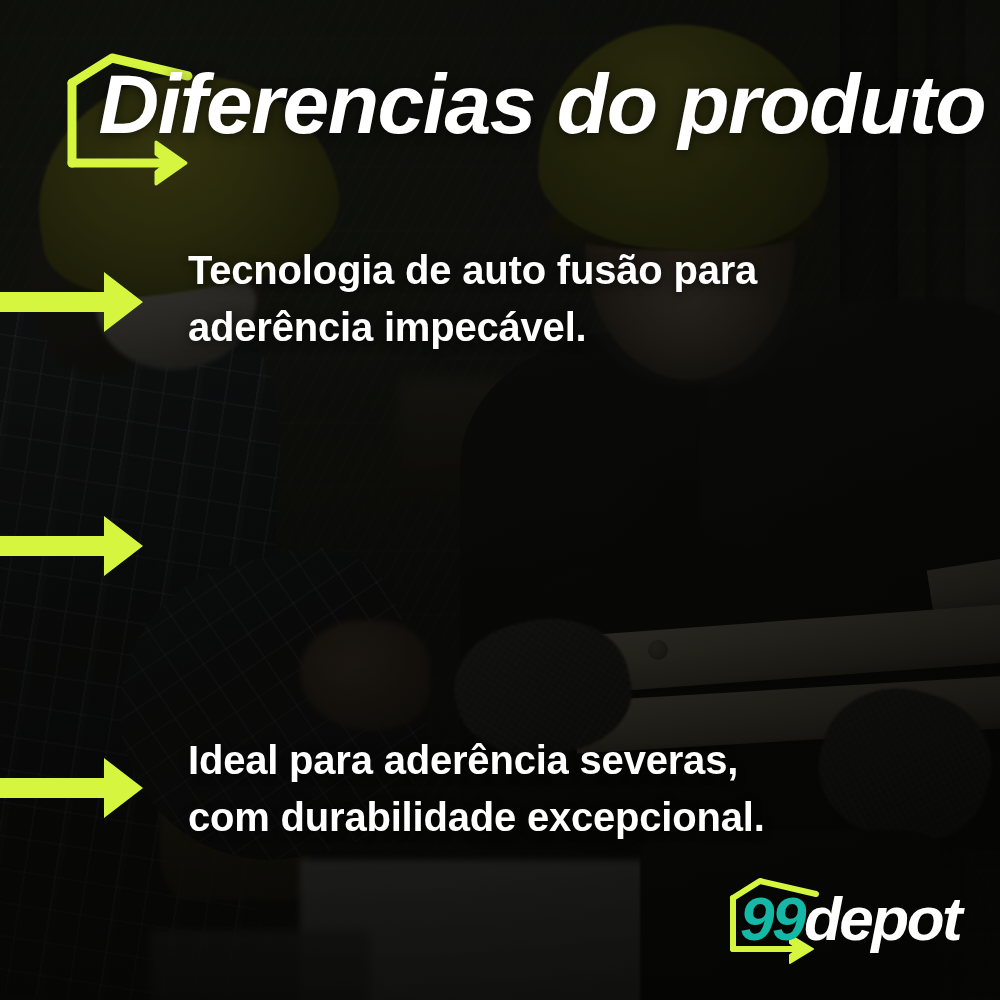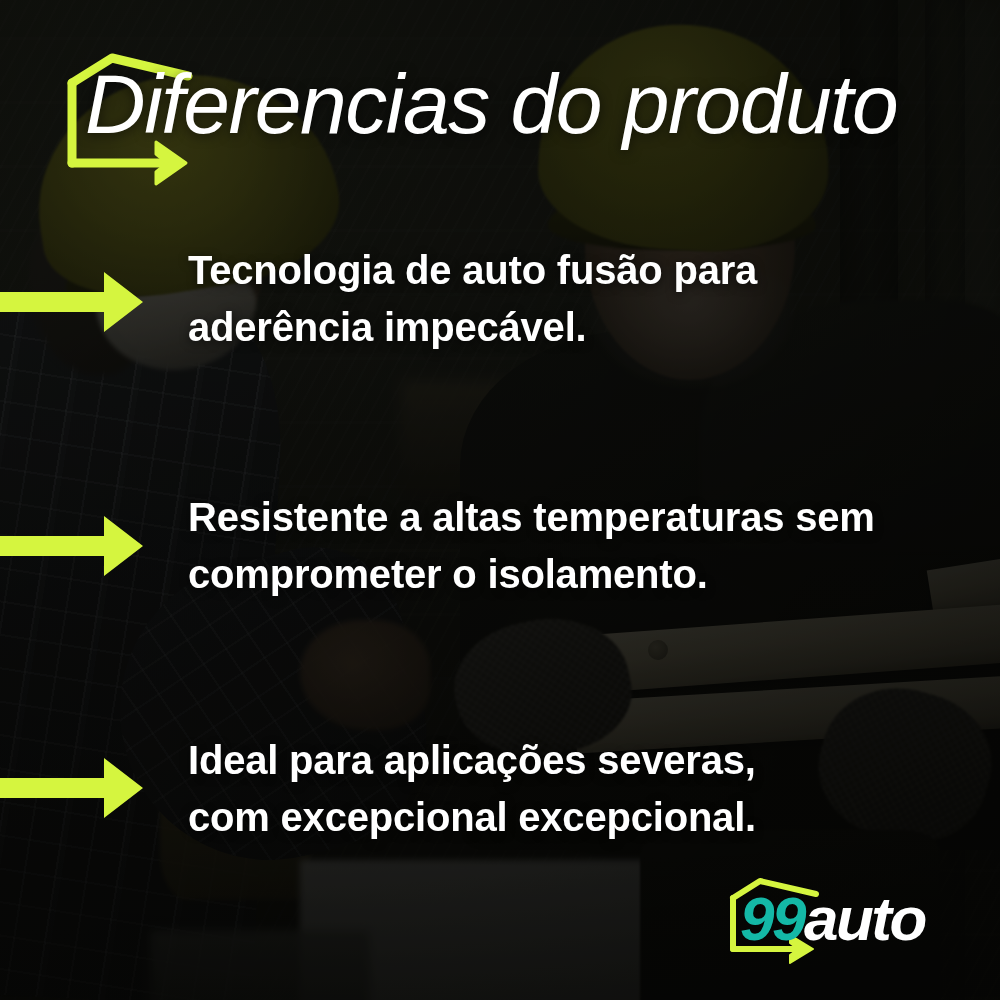--- a/index.html
+++ b/index.html
@@ -216,27 +216,28 @@
 
   
   .title-wrap { position:absolute; left:0; top:0; width:1000px; height:200px; }
   .badge { position:absolute; left:55px; top:50px; width:145px; height:130px; }
   .badge svg { display:block; width:145px; height:130px; overflow:visible; }
 
   .page-title {
     position:absolute; left:85px; top:62px;
     width:900px;
     font-size:84px;
-    font-weight:normal;
+    font-weight:bold;
     font-style:italic;
     letter-spacing:-1.5px;
     color:#ffffff;
     line-height:1;
     white-space:nowrap;
     text-shadow:0 2px 12px rgba(0,0,0,.55);
+    text-align:right;
   }
 
   
   .bullet { position:absolute; display:flex; align-items:flex-start; }
   .bullet .arrow { position:absolute; left:0; }
   .bullet .arrow svg { display:block; overflow:visible; }
   .bullet .btext {
     position:absolute; left:188px;
     color:#ffffff;
     font-size:40px;
@@ -341,42 +342,41 @@
       </span>
       <div class="btext">Tecnologia de auto fusão para aderência impecável.</div>
     </div>
 
     <div class="bullet" id="bullet-2">
       <span class="arrow">
         <svg width="150" height="72" viewBox="0 0 150 72" xmlns="http://www.w3.org/2000/svg">
           <path d="M0 26 L104 26 L104 6 L143 36 L104 66 L104 46 L0 46 Z" fill="#D5F53F"></path>
         </svg>
       </span>
-      <div class="btext">Resistente a altas temperaturas sem comprometer o isolamento.</div>
     </div>
 
     <div class="bullet" id="bullet-3">
       <span class="arrow">
         <svg width="150" height="72" viewBox="0 0 150 72" xmlns="http://www.w3.org/2000/svg">
           <path d="M0 26 L104 26 L104 6 L143 36 L104 66 L104 46 L0 46 Z" fill="#D5F53F"></path>
         </svg>
       </span>
-      <div class="btext">Ideal para aplicações severas, com excepcional excepcional.</div>
+      <div class="btext">Ideal para aderência severas, com durabilidade excepcional.</div>
     </div>
 
     <div class="logo">
       <span class="logo-badge">
         <svg viewBox="0 0 104 84" xmlns="http://www.w3.org/2000/svg">
           <g fill="none" stroke="#D5F53F" stroke-width="6" stroke-linecap="round" stroke-linejoin="round">
             <path d="M11 22 L11 73"></path>
             <path d="M11 22 L38 5 L94 18"></path>
             <path d="M11 73 L76 73"></path>
           </g>
           <path d="M68 59 L91 73 L68 87 L68 79 L76 73 L68 67 Z" fill="#D5F53F" stroke="#D5F53F" stroke-width="2" stroke-linejoin="round"></path>
         </svg>
       </span>
       <div class="logo-word">
-        <span class="nine">99</span><span class="depot">auto</span>
+        <span class="nine">99</span><span class="depot">depot</span>
       </div>
     </div>
 
   </div>
 </div>
 
 </body></html>

